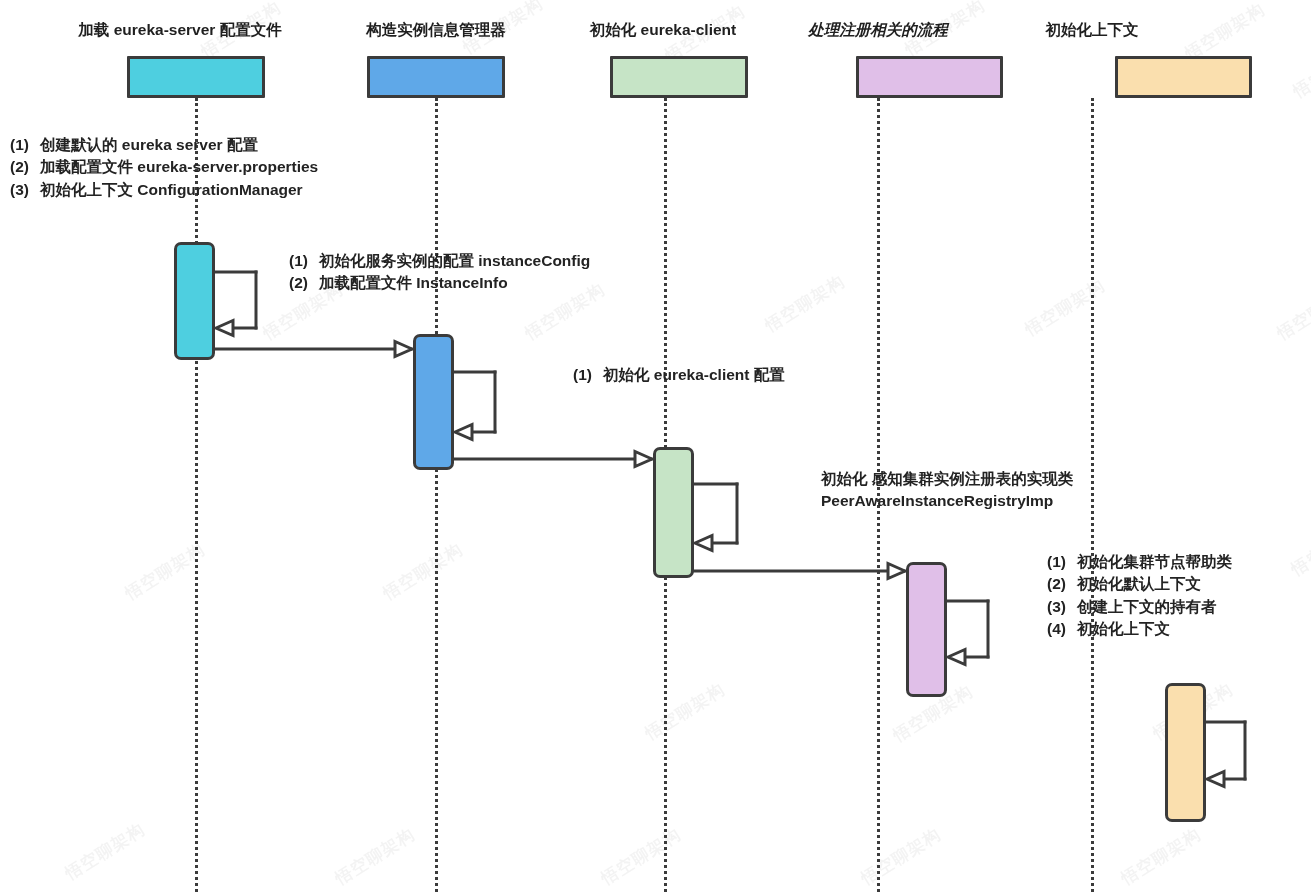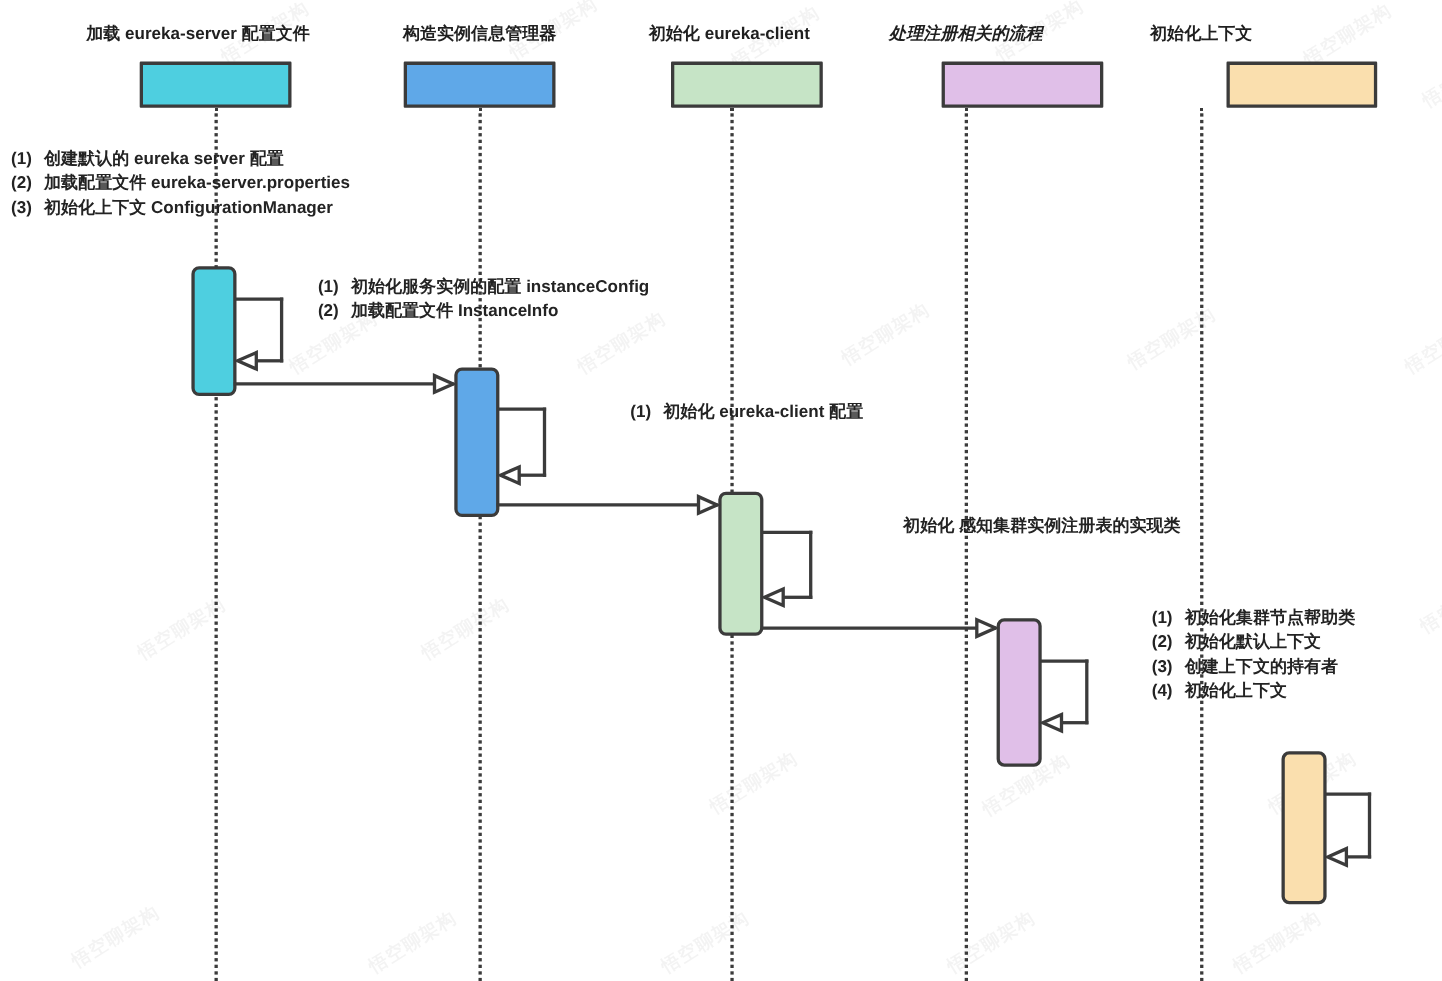--- a/index.html
+++ b/index.html
@@ -143,20 +143,21 @@
     </div>
     <div class="note" style="left: 289px; top: 250px;">
       <div><span class="idx">(1)</span><span>初始化服务实例的配置 instanceConfig</span></div>
       <div><span class="idx">(2)</span><span>加载配置文件 InstanceInfo</span></div>
     </div>
     <div class="note" style="left: 573px; top: 364px;">
       <div><span class="idx">(1)</span><span>初始化 eureka-client 配置</span></div>
     </div>
     <div class="note" style="left: 805px; top: 468px; margin-left: 16px;">
       <div><span>初始化 感知集群实例注册表的实现类</span></div>
+      <div><span>PeerAwareInstanceRegistryImp</span></div>
     </div>
     <div class="note" style="left: 1047px; top: 551px;">
       <div><span class="idx">(1)</span><span>初始化集群节点帮助类</span></div>
       <div><span class="idx">(2)</span><span>初始化默认上下文</span></div>
       <div><span class="idx">(3)</span><span>创建上下文的持有者</span></div>
       <div><span class="idx">(4)</span><span>初始化上下文</span></div>
     </div>
   </div>
 
 </body></html>

